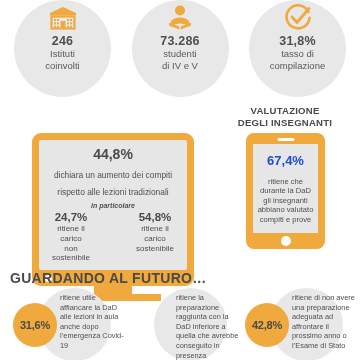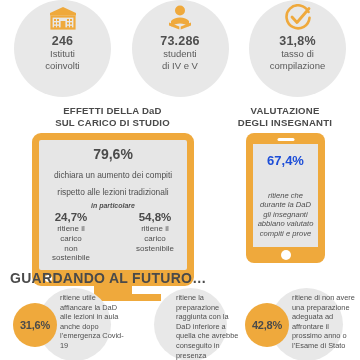--- a/index.html
+++ b/index.html
@@ -202,22 +202,21 @@
   .tablet-pct {
     font-size: 13px;
     font-weight: bold;
     color: #1d4ed8;
     line-height: 16px;
   }
   .tablet-text {
     font-size: 7.6px;
     line-height: 9.4px;
     color: #4f4f4f;
-    margin-top: 22px;
-    font-style: italic;
+    margin-top: 8px;
   }
 
   
   #future-heading {
     position: absolute;
     left: 10px;
     top: 270px;
     font-size: 14px;
     font-weight: bold;
     color: #4a4a4a;
@@ -328,34 +327,30 @@
           <path d="M8 13 L13 18.5 L25 4.5" fill="none" stroke="#efa93c" stroke-width="2.8" stroke-linecap="round" stroke-linejoin="round"></path>
         </svg>
       </div>
       <div class="kpi-value">31,8%</div>
       <div class="kpi-label">tasso di</div>
       <div class="kpi-label">compilazione</div>
     </div>
 
   </div>
 
-  <div class="section-heading" id="heading-dad">
-    <div>EFFETTI DELLA DaD</div>
-    <div>SUL CARICO DI STUDIO</div>
-  </div>
 
   <div class="section-heading" id="heading-teachers">
     <div>VALUTAZIONE</div>
     <div>DEGLI INSEGNANTI</div>
   </div>
 
   <div id="monitor-block">
     <div class="monitor-body">
       <div class="monitor-screen">
-        <div class="big-pct">79,6%</div>
+        <div class="big-pct">44,8%</div>
         <div class="screen-sub">dichiara un aumento dei compiti</div>
         <div class="screen-sub">rispetto alle lezioni tradizionali</div>
         <div class="in-particolare">in particolare</div>
         <div class="split-row">
           <div class="split-col">
             <div class="split-pct">24,7%</div>
             <div class="split-text">ritiene il carico</div>
             <div class="split-text">non sostenibile</div>
           </div>
           <div class="split-col">

